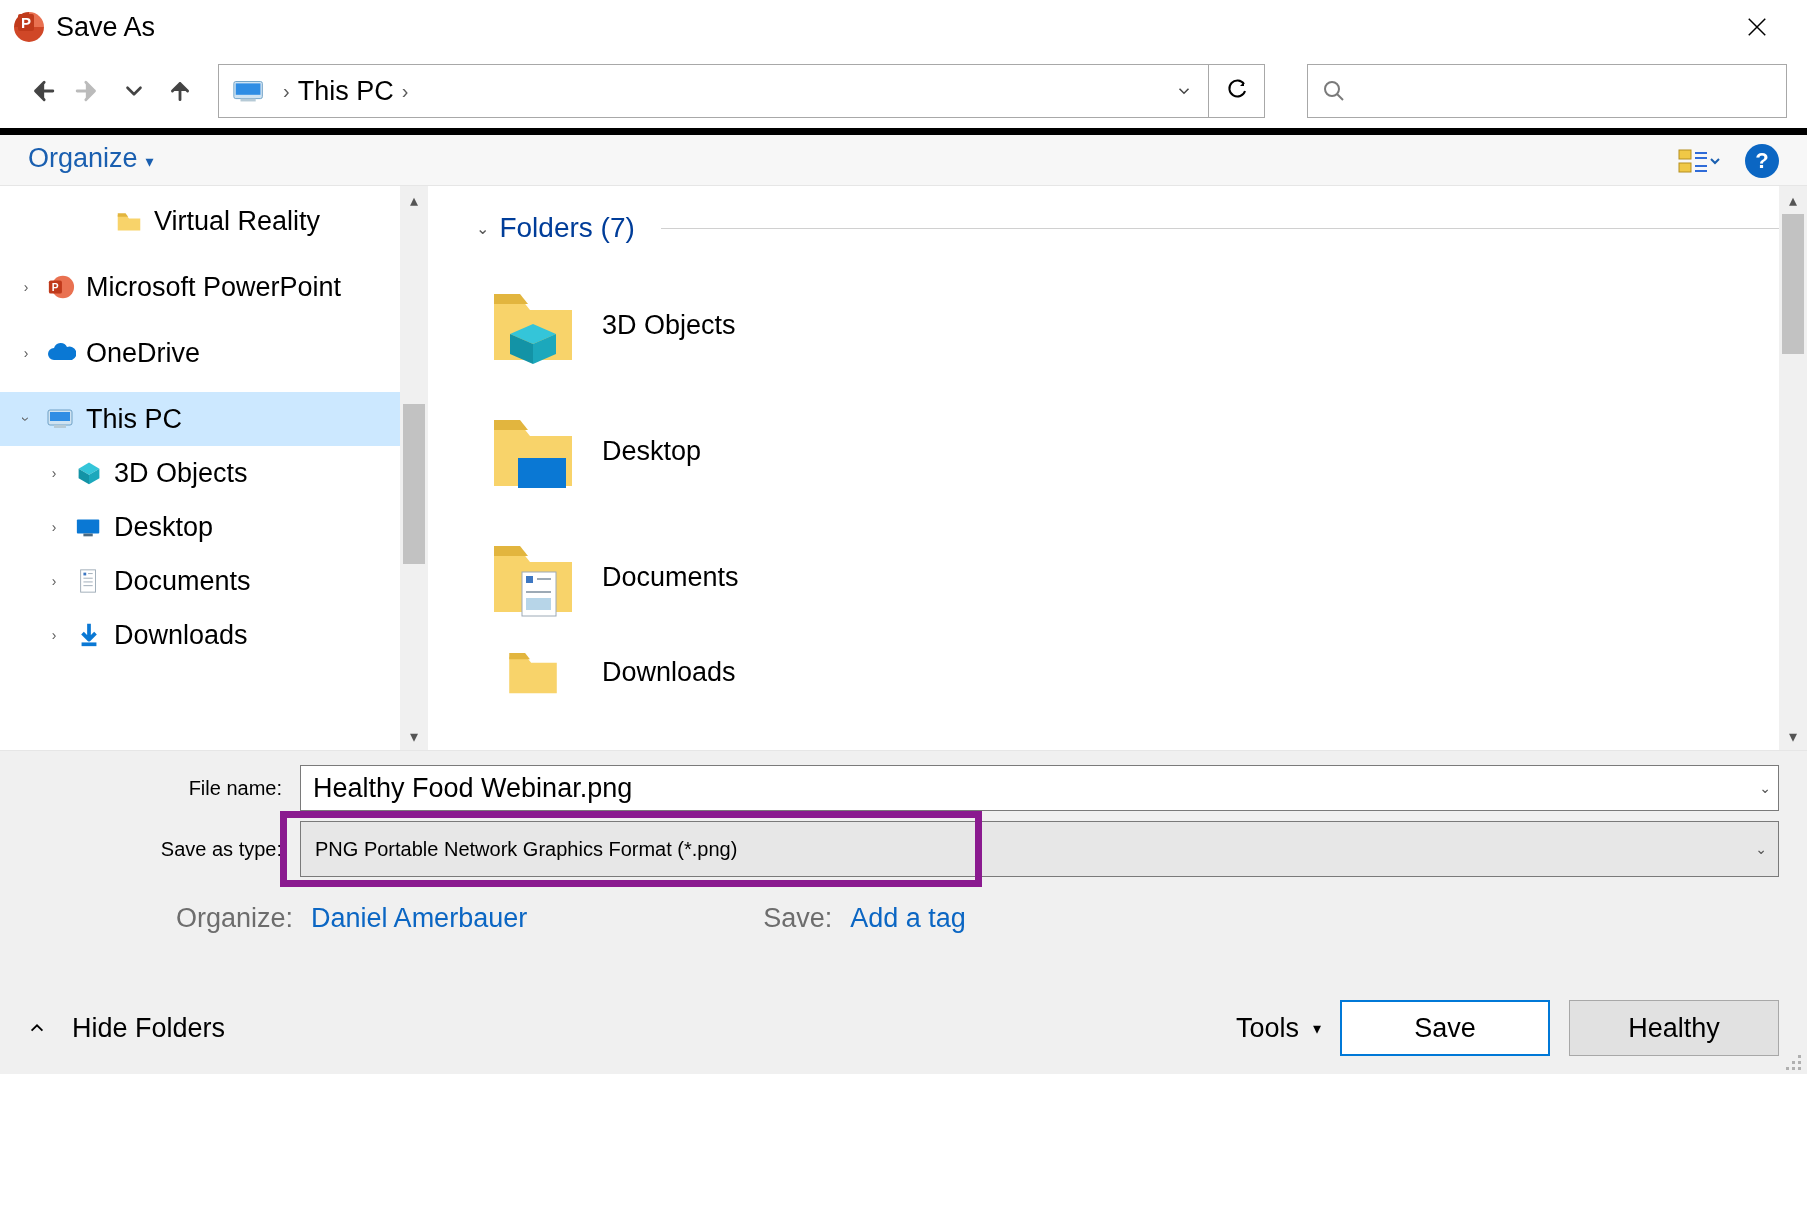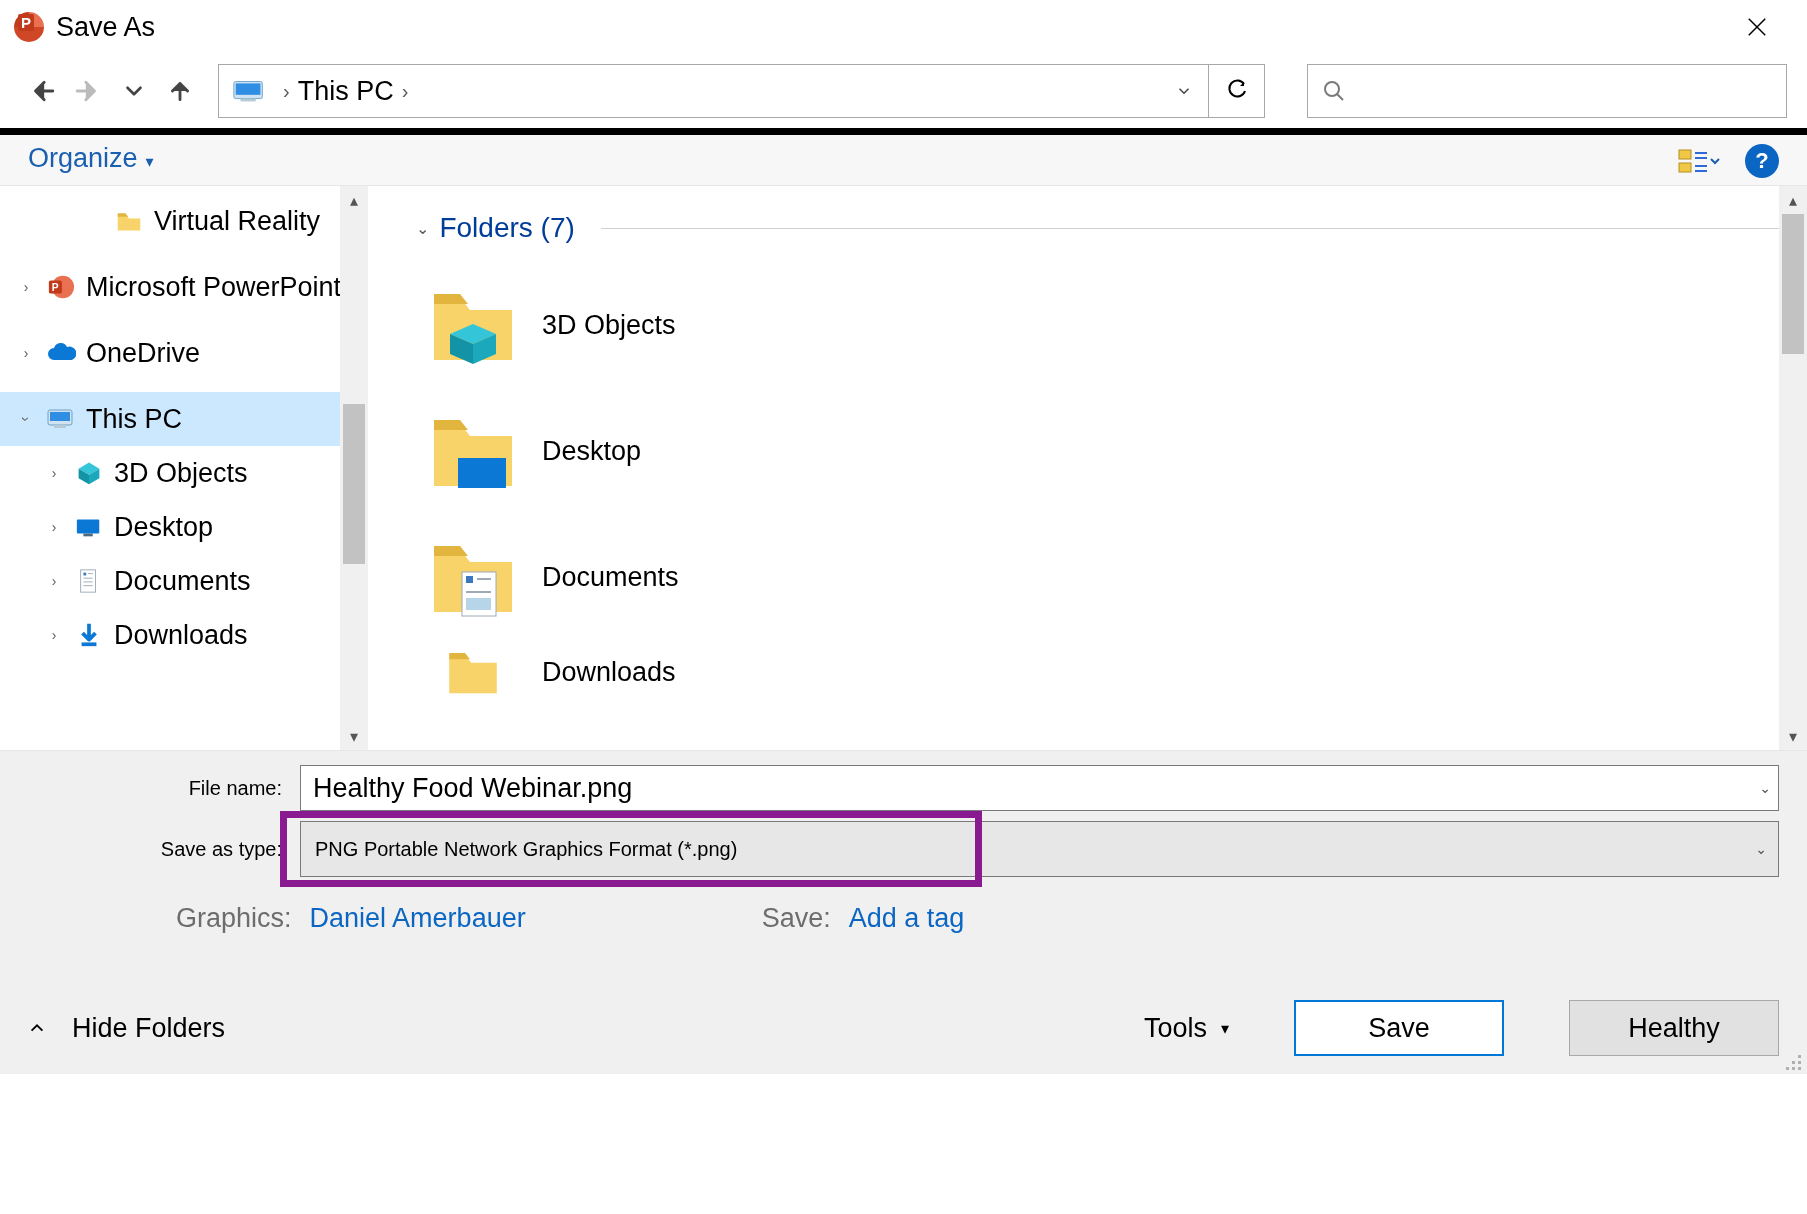--- a/index.html
+++ b/index.html
@@ -125,21 +125,21 @@
   font-family: Arial, sans-serif;
 }
 
 
 .body {
   display: flex;
   height: 565px;
   border-bottom: 1px solid #e6e6e6;
 }
 .tree {
-  width: 368px;
+  width: 428px;
   position: relative;
   padding-top: 8px;
 }
 .tree-scroll {
   position: absolute; right: 0; top: 0; bottom: 0;
   width: 28px; background: #f0f0f0;
 }
 .tree-scroll .up-btn, .tree-scroll .dn-btn {
   position:absolute; left:0; width:28px; height:28px;
   display:flex; align-items:center; justify-content:center;
@@ -293,21 +293,20 @@
 .footer .tools {
   font-size: 27px;
   display:flex; align-items:center; gap: 14px;
 }
 .footer button {
   width: 210px; height: 56px;
   border: 1px solid #a8a8a8;
   background: #e1e1e1;
   font-size: 27px;
   font-family: inherit;
-  margin-left: 46px;
 }
 .footer button.primary {
   background: #fff;
   border: 2px solid #0078d7;
 }
 .grip {
   position:absolute; right:6px; bottom:4px;
   width:20px;height:20px;
 }
 .grip span { position:absolute; width:3px;height:3px; background:#b0b0b0;}
@@ -582,21 +581,21 @@
       <div class="type-select-box">
         <span>PNG Portable Network Graphics Format (*.png)</span>
       </div>
       <span class="drop-caret">⌄</span>
     </div>
   </div>
 
   <div class="highlight-box"></div>
 
   <div class="metarow">
-    <span class="meta-label">Graphics:</span>
+    <span class="meta-label">Organize:</span>
     <span class="meta-value-link">Daniel Amerbauer</span>
     <span class="gap"></span>
     <span class="meta-label">Save:</span>
     <span class="meta-value-link">Add a tag</span>
   </div>
 
   <div class="footer">
     <div class="hide-folders">
       <svg viewBox="0 0 20 20" width="18" height="18">
           <path d="M4 13 L10 7 L16 13" stroke="#000" stroke-width="2" fill="none"></path>

